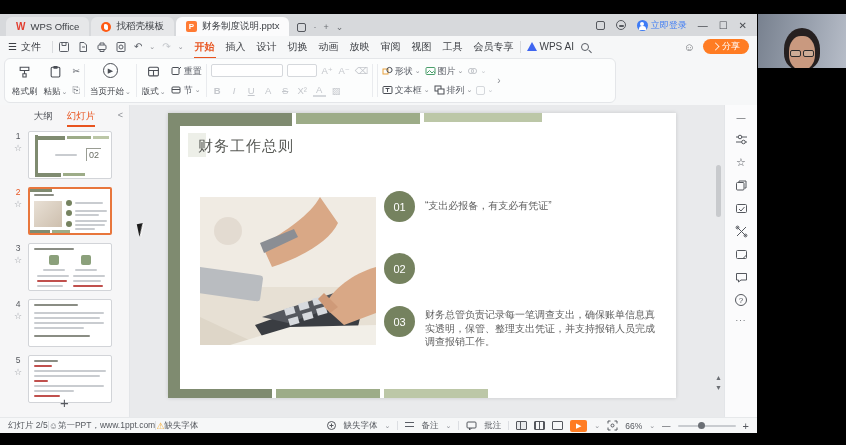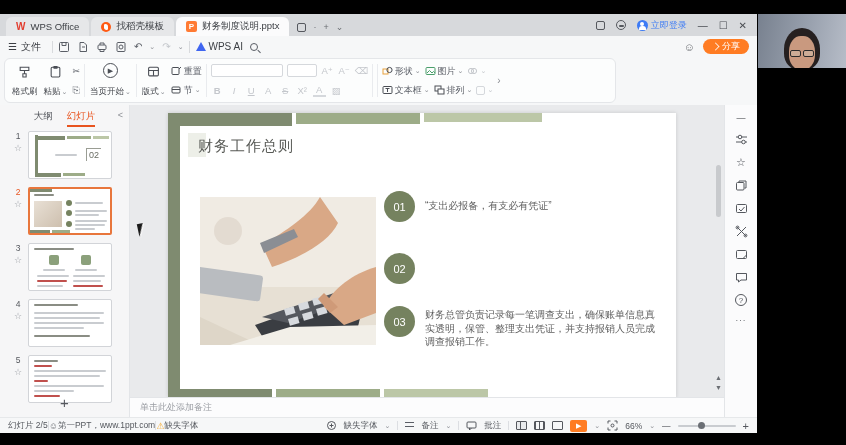--- a/index.html
+++ b/index.html
@@ -179,20 +179,32 @@
             <path d="M4 4V2h4v2M4 8.5v2h4v-2" fill="none" stroke="#5a5e66"></path>
           </svg>
         <svg width="12" height="12" viewBox="0 0 12 12">
             <rect x="2" y="1.5" width="8" height="9" rx="1" fill="none" stroke="#5a5e66"></rect>
             <circle cx="6" cy="6" r="2" fill="none" stroke="#5a5e66"></circle>
           </svg>
         <span>↶</span>
         <span class="car">⌄</span>
         <span class="dis">↷</span>
         <span class="car">⌄</span>
+      </span>
+      <span class="mtabs">
+        <span class="mtab active">开始</span>
+        <span class="mtab">插入</span>
+        <span class="mtab">设计</span>
+        <span class="mtab">切换</span>
+        <span class="mtab">动画</span>
+        <span class="mtab">放映</span>
+        <span class="mtab">审阅</span>
+        <span class="mtab">视图</span>
+        <span class="mtab">工具</span>
+        <span class="mtab">会员专享</span>
       </span>
       <span class="vsep"></span>
       <span class="mtab" style="display:flex;align-items:center;gap:3px;">
         <span class="ailogo"></span>
         <span>WPS AI</span>
       </span>
       <span class="mag"></span>
       <span class="mright">
         <span class="smiley">☺</span>
         <span class="share">
@@ -491,23 +503,20 @@
           <span class="sbar" style="left:108px;bottom:0;width:104px;height:9px;background:#9dac88;"></span>
           <span class="sbar" style="left:216px;bottom:0;width:104px;height:9px;background:#bcc7a7;"></span>
         </div>
 
         <div class="cursor"></div>
         <div class="vscroll"></div>
         <div class="navarrows">
           <span>▲</span>
           <span>▼</span>
         </div>
-        <div class="notes">
-          <span>单击此处添加备注</span>
-        </div>
       </div>
 
       <div class="rail">
         <span style="font-size:9px;">—</span>
         <svg width="13" height="13" viewBox="0 0 13 13">
             <path d="M1 4h11M1 9h11" stroke="#55585e"></path>
             <circle cx="5" cy="4" r="1.8" fill="#fbfbfc" stroke="#55585e"></circle>
             <circle cx="8.5" cy="9" r="1.8" fill="#fbfbfc" stroke="#55585e"></circle>
           </svg>
         <span>☆</span>

